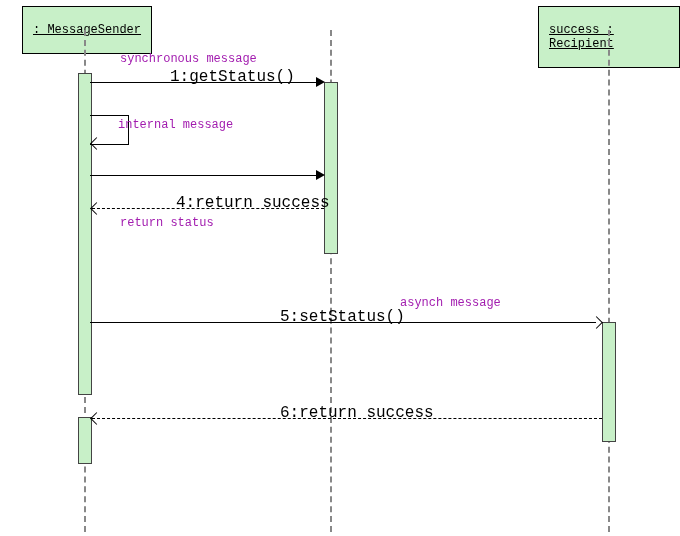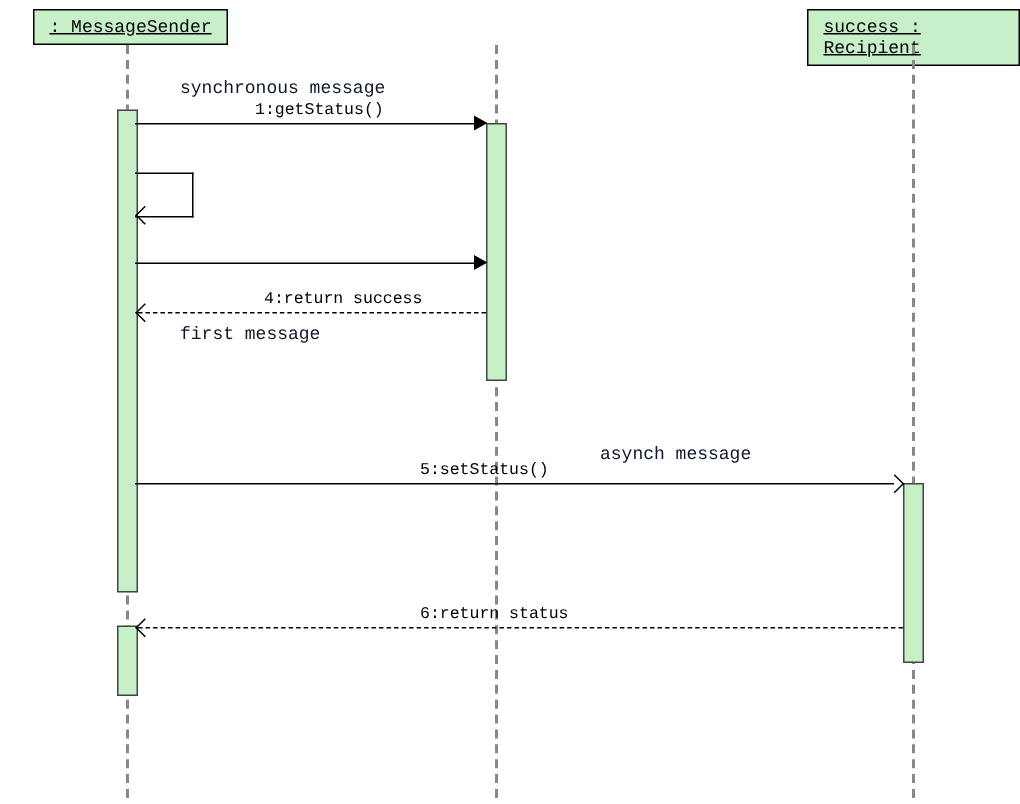--- a/index.html
+++ b/index.html
@@ -1,27 +1,27 @@
 <!DOCTYPE html>
 <html><head>
 <meta charset="utf-8">
 <style>
   body{margin:0;font-family:"Courier New",monospace;font-size:12px;background:#fff;color:#000}
   .canvas{position:relative;width:680px;height:536px;background:#fff}
-  .lifeline-head{position:absolute;top:6px;border:1px solid #000;background:#c8f0c8;padding:4px 10px;font-size:12px}
+  .lifeline-head{position:absolute;top:6px;border:1px solid #000;background:#c8f0c8;padding:16px 10px;font-size:12px}
   .lifeline-head span.u{text-decoration:underline}
   .lifeline{position:absolute;top:30px;bottom:4px;width:0;border-left:2px dashed #888}
   .activation{position:absolute;width:12px;background:#c8f0c8;border:1px solid #444}
   .arrow-solid{position:absolute;height:0;border-top:1px solid #000}
   .arrow-dashed{position:absolute;height:0;border-top:1px dashed #000}
   .ah-right-closed{position:absolute;width:0;height:0;border-top:5px solid transparent;border-bottom:5px solid transparent;border-left:9px solid #000}
   .ah-left-open{position:absolute;width:8px;height:8px;border-left:1px solid #000;border-bottom:1px solid #000;transform:rotate(45deg)}
   .ah-right-open{position:absolute;width:8px;height:8px;border-right:1px solid #000;border-top:1px solid #000;transform:rotate(45deg)}
-  .msg-label{position:absolute;font-size:11px;white-space:nowrap;color:#000}
-  .note{position:absolute;font-size:12px;color:#0f172a;white-space:nowrap}
+  .msg-label{position:absolute;font-size:16px;white-space:nowrap;color:#000}
+  .note{position:absolute;font-size:12px;color:#a21caf;white-space:nowrap}
   .self-box{position:absolute;border:1px solid #000;border-left:none}
 </style>
 </head>
 <body>
 
 <div class="canvas">
 
   <div class="lifeline-head" style="left:22px"><span class="u">: MessageSender</span></div>
   <div class="lifeline-head" style="left:538px"><span class="u">success : Recipient</span></div>
 
@@ -35,33 +35,34 @@
   <div class="activation" style="left:602px;top:322px;height:118px"></div>
 
   <div class="note" style="left:120px;top:52px">synchronous message</div>
 
   <div class="arrow-solid" style="left:90px;top:82px;width:226px"></div>
   <div class="ah-right-closed" style="left:316px;top:77px"></div>
   <div class="msg-label" style="left:170px;top:68px">1:getStatus()</div>
 
   <div class="self-box" style="left:90px;top:115px;width:38px;height:28px"></div>
   <div class="ah-left-open" style="left:92px;top:139px"></div>
+  <div class="note" style="left:118px;top:118px">internal message</div>
 
   <div class="arrow-solid" style="left:90px;top:175px;width:226px"></div>
   <div class="ah-right-closed" style="left:316px;top:170px"></div>
 
   <div class="arrow-dashed" style="left:92px;top:208px;width:232px"></div>
   <div class="ah-left-open" style="left:92px;top:204px"></div>
   <div class="msg-label" style="left:176px;top:194px">4:return success</div>
-  <div class="note" style="left:120px;top:216px">first message</div>
+  <div class="note" style="left:120px;top:216px">return status</div>
 
   <div class="note" style="left:400px;top:296px">asynch message</div>
 
   <div class="arrow-solid" style="left:90px;top:322px;width:506px"></div>
   <div class="ah-right-open" style="left:592px;top:318px"></div>
   <div class="msg-label" style="left:280px;top:308px">5:setStatus()</div>
 
 
   <div class="arrow-dashed" style="left:92px;top:418px;width:510px"></div>
   <div class="ah-left-open" style="left:92px;top:414px"></div>
-  <div class="msg-label" style="left:280px;top:404px">6:return status</div>
+  <div class="msg-label" style="left:280px;top:404px">6:return success</div>
 
 </div>
 
 </body></html>

